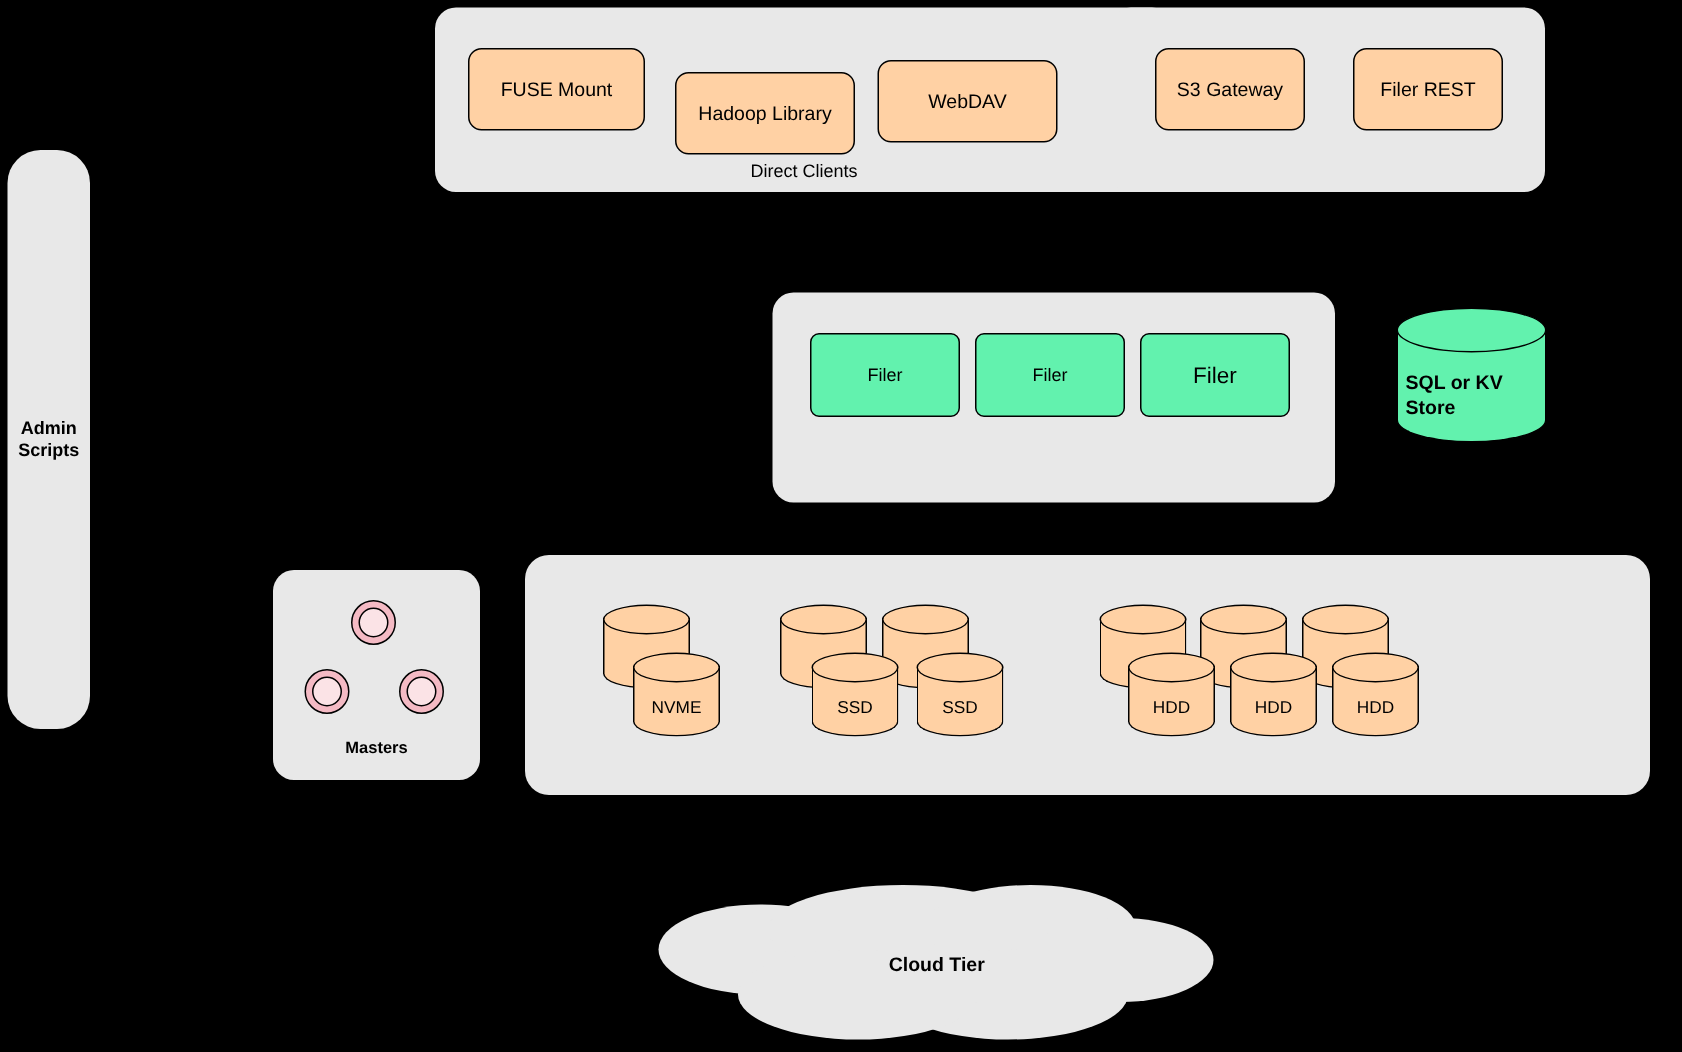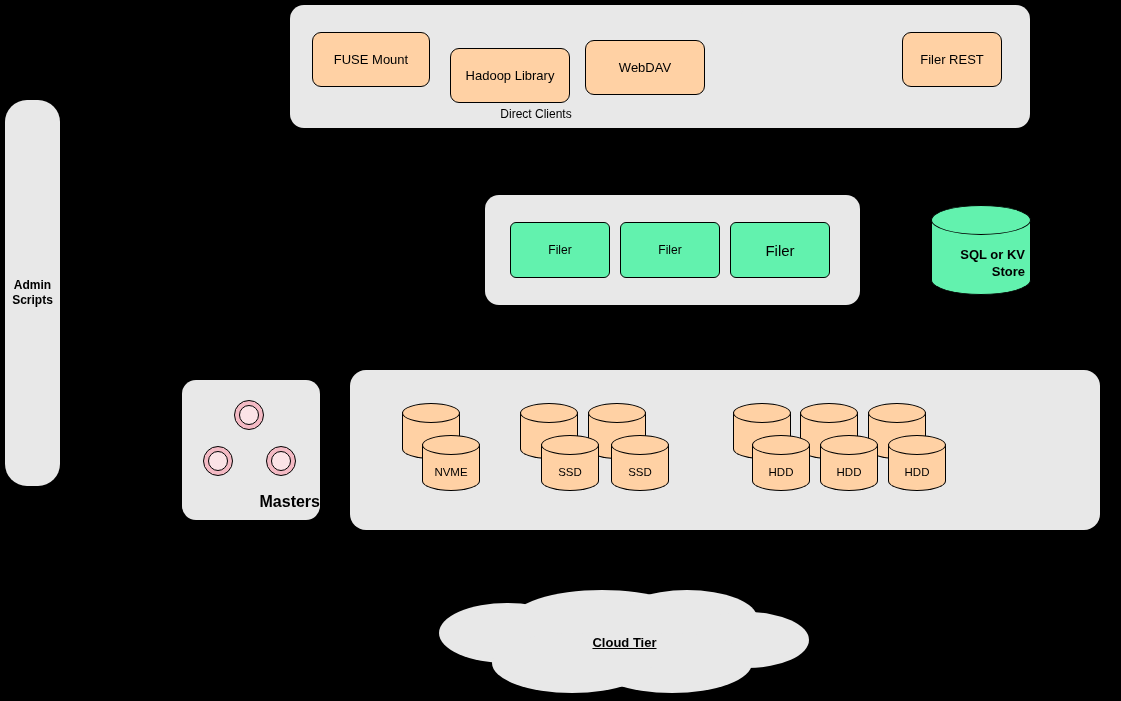--- a/index.html
+++ b/index.html
@@ -39,80 +39,81 @@
     background:var(--fill);border:1.5px solid var(--ink);border-top:none;
     border-radius:0 0 50% 50% / 0 0 var(--bry) var(--bry);
   }
   .cyl::after{ 
     content:"";position:absolute;left:0;right:0;top:0;height:var(--etop);
     background:var(--fill);border:1.5px solid var(--ink);border-radius:50%;
   }
   .cyl .cyl-label{
     position:absolute;left:0;right:0;top:calc(var(--etop) + 2px);bottom:3px;
     display:flex;align-items:center;justify-content:center;
-    font-size:11.5px;z-index:2;text-align:right;
+    font-size:11.5px;z-index:2;text-align:left;
   }
   .cyl.big{width:100px;height:90px;--fill:var(--green);--etop:28px;--btop:14px;--bry:15px;}
   .cyl.big .cyl-label{font-weight:bold;font-size:13px;line-height:1.25;padding:0 6px;}
 
   
   .mnode{
     position:absolute;width:30px;height:30px;border-radius:50%;
     background:var(--pink);border:1.6px solid var(--ink);
   }
   .mnode::after{
     content:"";position:absolute;inset:4px;border-radius:50%;
     background:var(--pink-light);border:1px solid var(--ink);
   }
 
   .bold-label{font-weight:bold;}
 
   .cloud{position:absolute;left:437px;top:588px;width:375px;height:108px;}
   .cloud svg{position:absolute;inset:0;width:100%;height:100%;}
   .cloud .cloud-label{
     position:absolute;inset:0;display:flex;align-items:center;justify-content:center;
-    font-weight:bold;font-size:13px;z-index:2;text-decoration:underline;
+    font-weight:bold;font-size:13px;z-index:2;
   }
 </style>
 </head>
 <body>
 
 <div id="canvas">
 
   <div class="panel" style="left:5px;top:100px;width:55px;height:386px;border-radius:22px;display:flex;align-items:center;justify-content:center;">
     <div class="bold-label" style="font-size:12px;text-align:center;line-height:1.25;">Admin Scripts</div>
   </div>
 
 
   <div class="panel" style="left:290px;top:5px;width:492px;height:123px;">
     <div class="btn" style="left:22px;top:27px;width:118px;height:55px;">FUSE Mount</div>
     <div class="btn" style="left:160px;top:27px;width:120px;height:55px;margin-top:16px;">Hadoop Library</div>
     <div class="btn" style="left:295px;top:35px;width:120px;height:55px;">WebDAV</div>
     <div class="group-caption">Direct Clients</div>
   </div>
 
   <div class="panel" style="left:740px;top:5px;width:290px;height:123px;">
+    <div class="btn" style="left:30px;top:27px;width:100px;height:55px;">S3 Gateway</div>
     <div class="btn" style="left:162px;top:27px;width:100px;height:55px;">Filer REST</div>
   </div>
 
-  <div class="panel" style="left:485px;top:195px;width:375px;height:110px;text-decoration:underline;">
+  <div class="panel" style="left:515px;top:195px;width:375px;height:140px;text-decoration:underline;">
     <div class="gbox" style="left:25px;top:27px;width:100px;height:56px;">Filer</div>
     <div class="gbox" style="left:135px;top:27px;width:100px;height:56px;">Filer</div>
     <div class="gbox" style="left:245px;top:27px;width:100px;height:56px;font-size:15px;">Filer</div>
   </div>
 
   <div class="cyl big" style="left:931px;top:205px;">
     <div class="cyl-label">SQL or KV Store</div>
   </div>
 
   <div class="panel" style="left:182px;top:380px;width:138px;height:140px;">
     <div class="mnode" style="left:52px;top:20px;"></div>
     <div class="mnode" style="left:21px;top:66px;"></div>
     <div class="mnode" style="left:84px;top:66px;"></div>
-    <div class="bold-label" style="position:absolute;left:0;right:0;top:113px;text-align:right;font-size:16px;">Masters</div>
+    <div class="bold-label" style="position:absolute;left:0;right:0;top:113px;text-align:center;font-size:11px;">Masters</div>
   </div>
 
   <div class="panel" style="left:350px;top:370px;width:750px;height:160px;border-radius:16px;">
 
     <div class="cyl" style="left:52px;top:33px;"></div>
     <div class="cyl" style="left:72px;top:65px;">
       <div class="cyl-label">NVME</div>
     </div>
 
     <div class="cyl" style="left:170px;top:33px;"></div>

